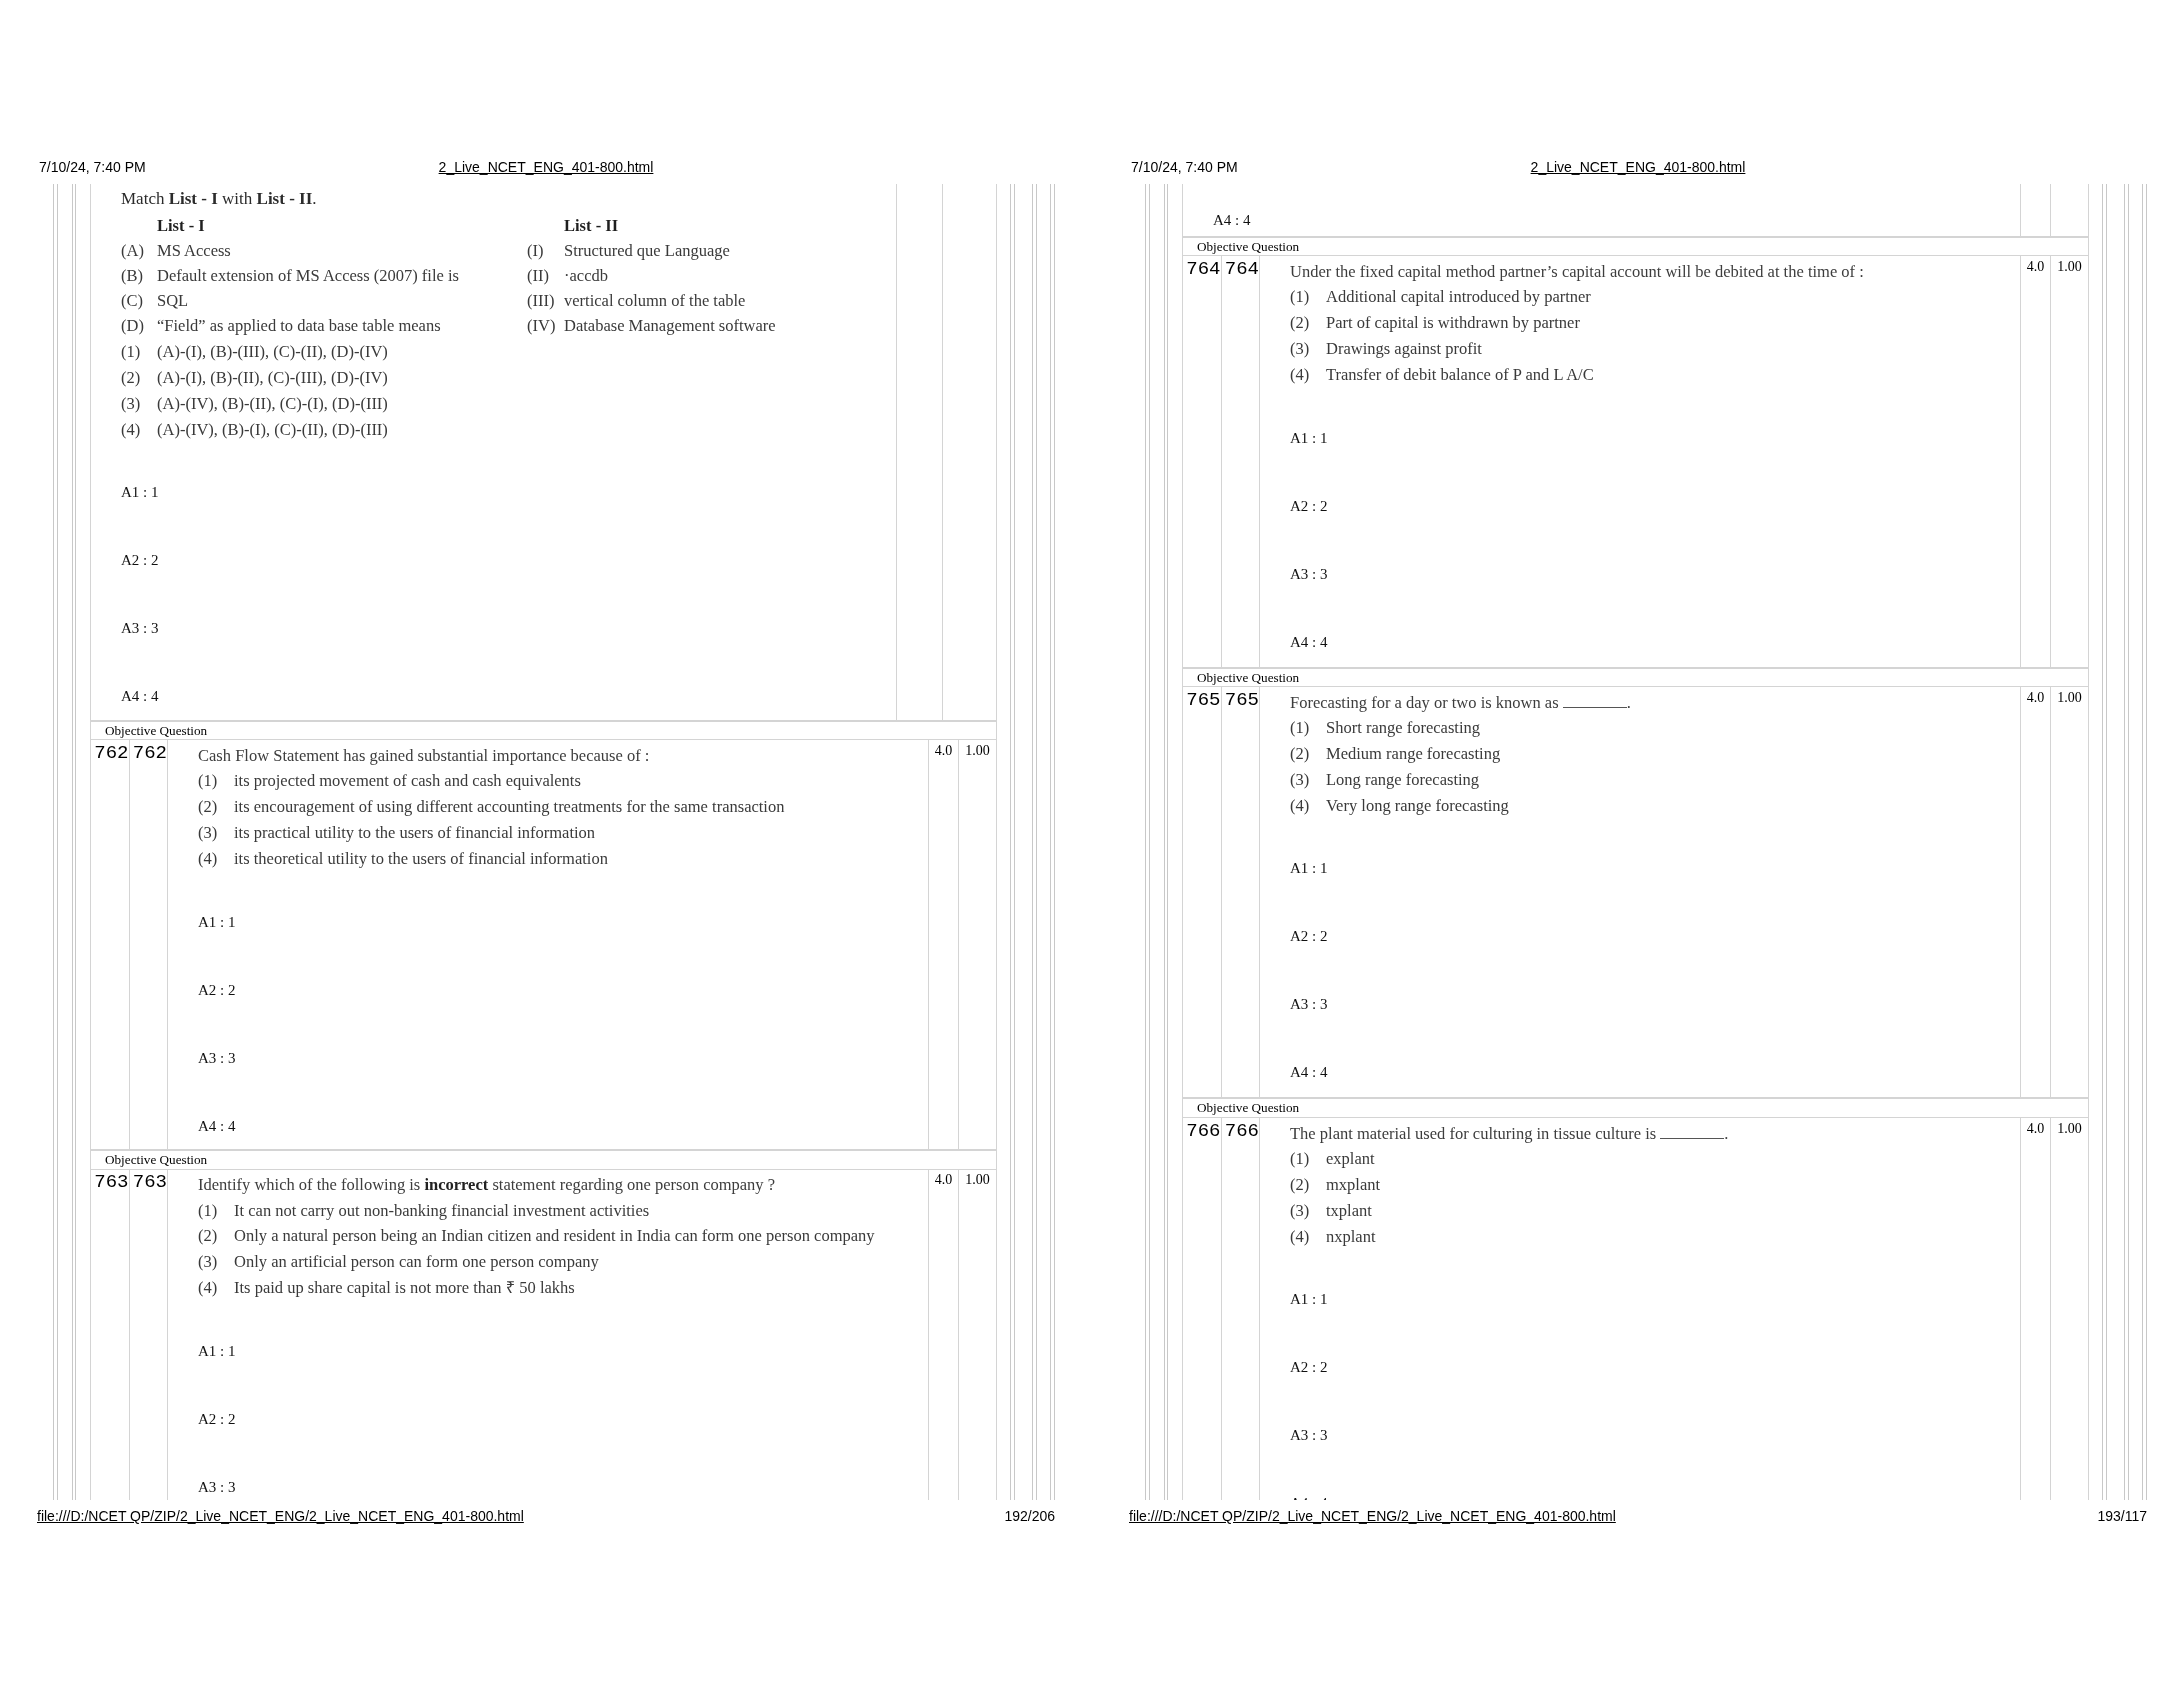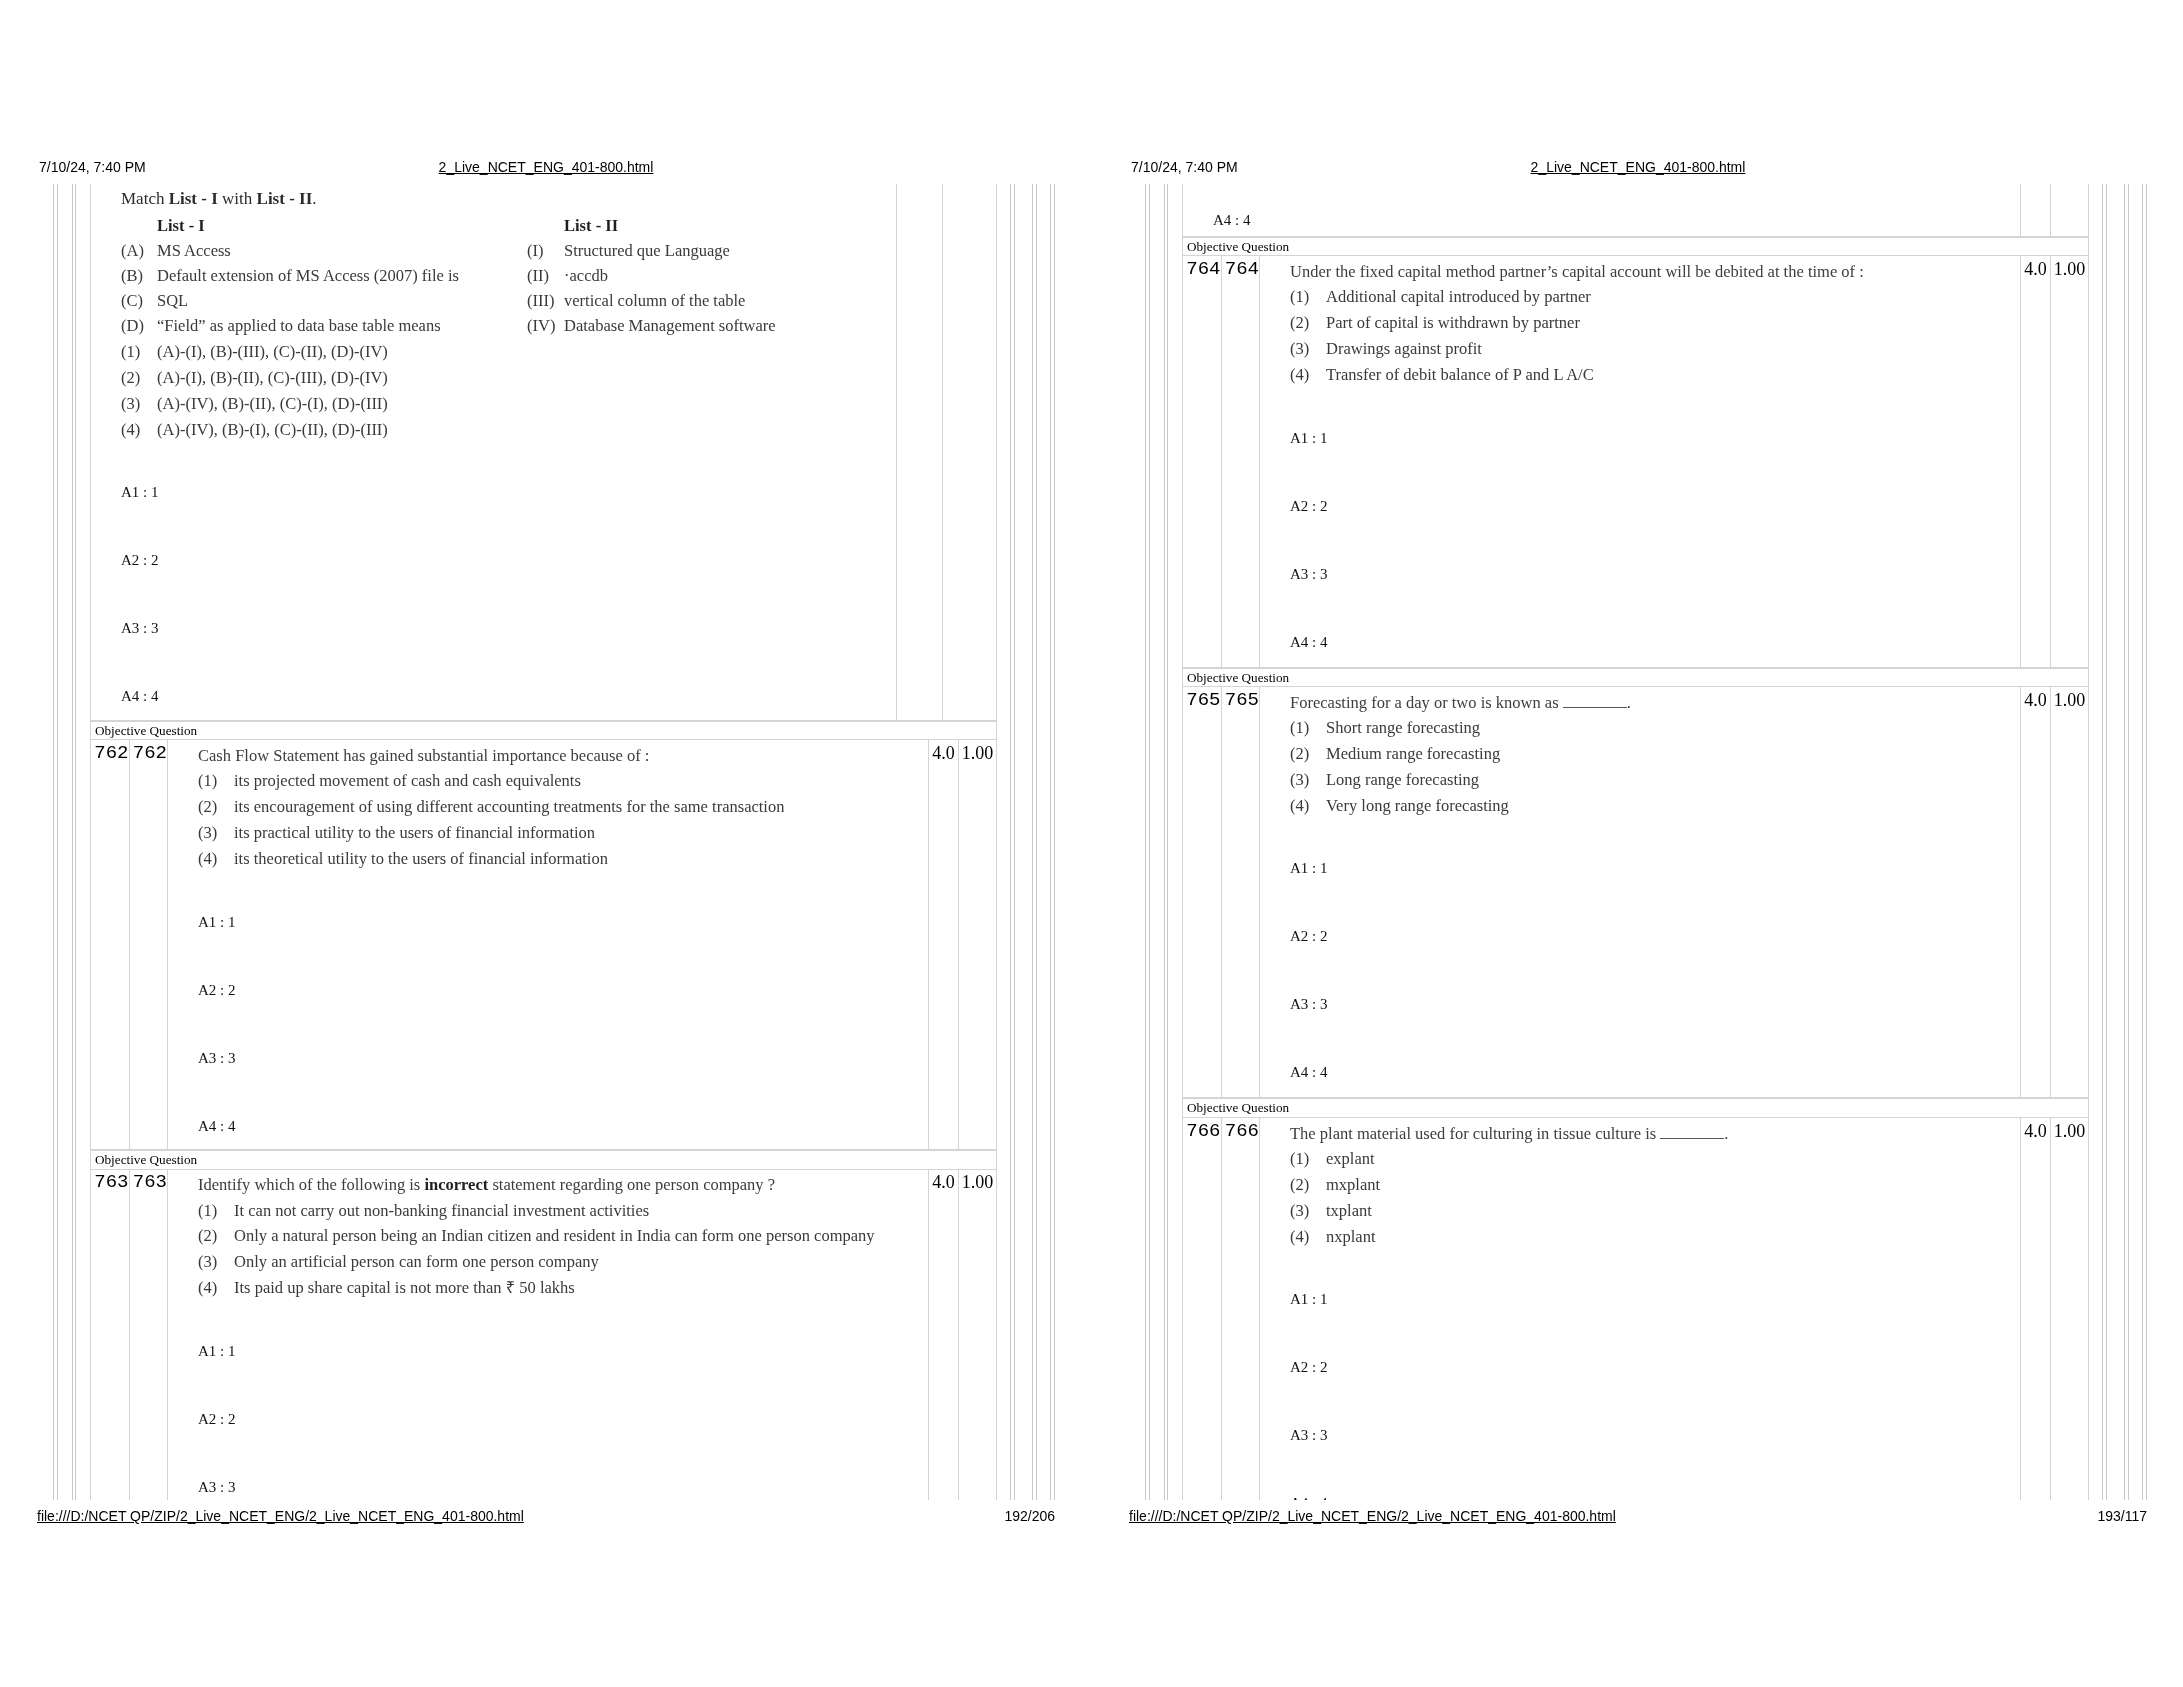--- a/index.html
+++ b/index.html
@@ -86,21 +86,21 @@
   
   .qsection { position: relative; }
 
   .obj-head {
     border: 1.3px groove #d4d4d4;
     border-bottom: none;
     height: 18.5px;
     line-height: 17px;
     font-family: "Liberation Serif", serif;
     font-size: 13.2px;
-    padding-left: 4px;
+    padding-left: 14px;
     box-sizing: border-box;
     background: #fff;
   }
 
   .qrow {
     display: flex;
     border: 1.3px groove #d4d4d4;
     box-sizing: border-box;
     background: #fff;
   }
@@ -119,21 +119,21 @@
     border-right: 1.3px groove #d4d4d4;
     border-left: 1.3px groove #d4d4d4;
     padding: 0;
     box-sizing: border-box;
     min-width: 0;
   }
   .qmark {
     flex: 0 0 30px;
     border-right: 1.3px groove #d4d4d4;
     font-family: "Liberation Serif", serif;
-    font-size: 18px;
+    font-size: 14px;
     text-align: center;
     padding-top: 2.6px;
     box-sizing: border-box;
   }
   .qmark.neg { flex: 0 0 37px; border-right: none; }
 
   .qcontent {
     padding: 6.6px 0 4px 30px;
   }
 

